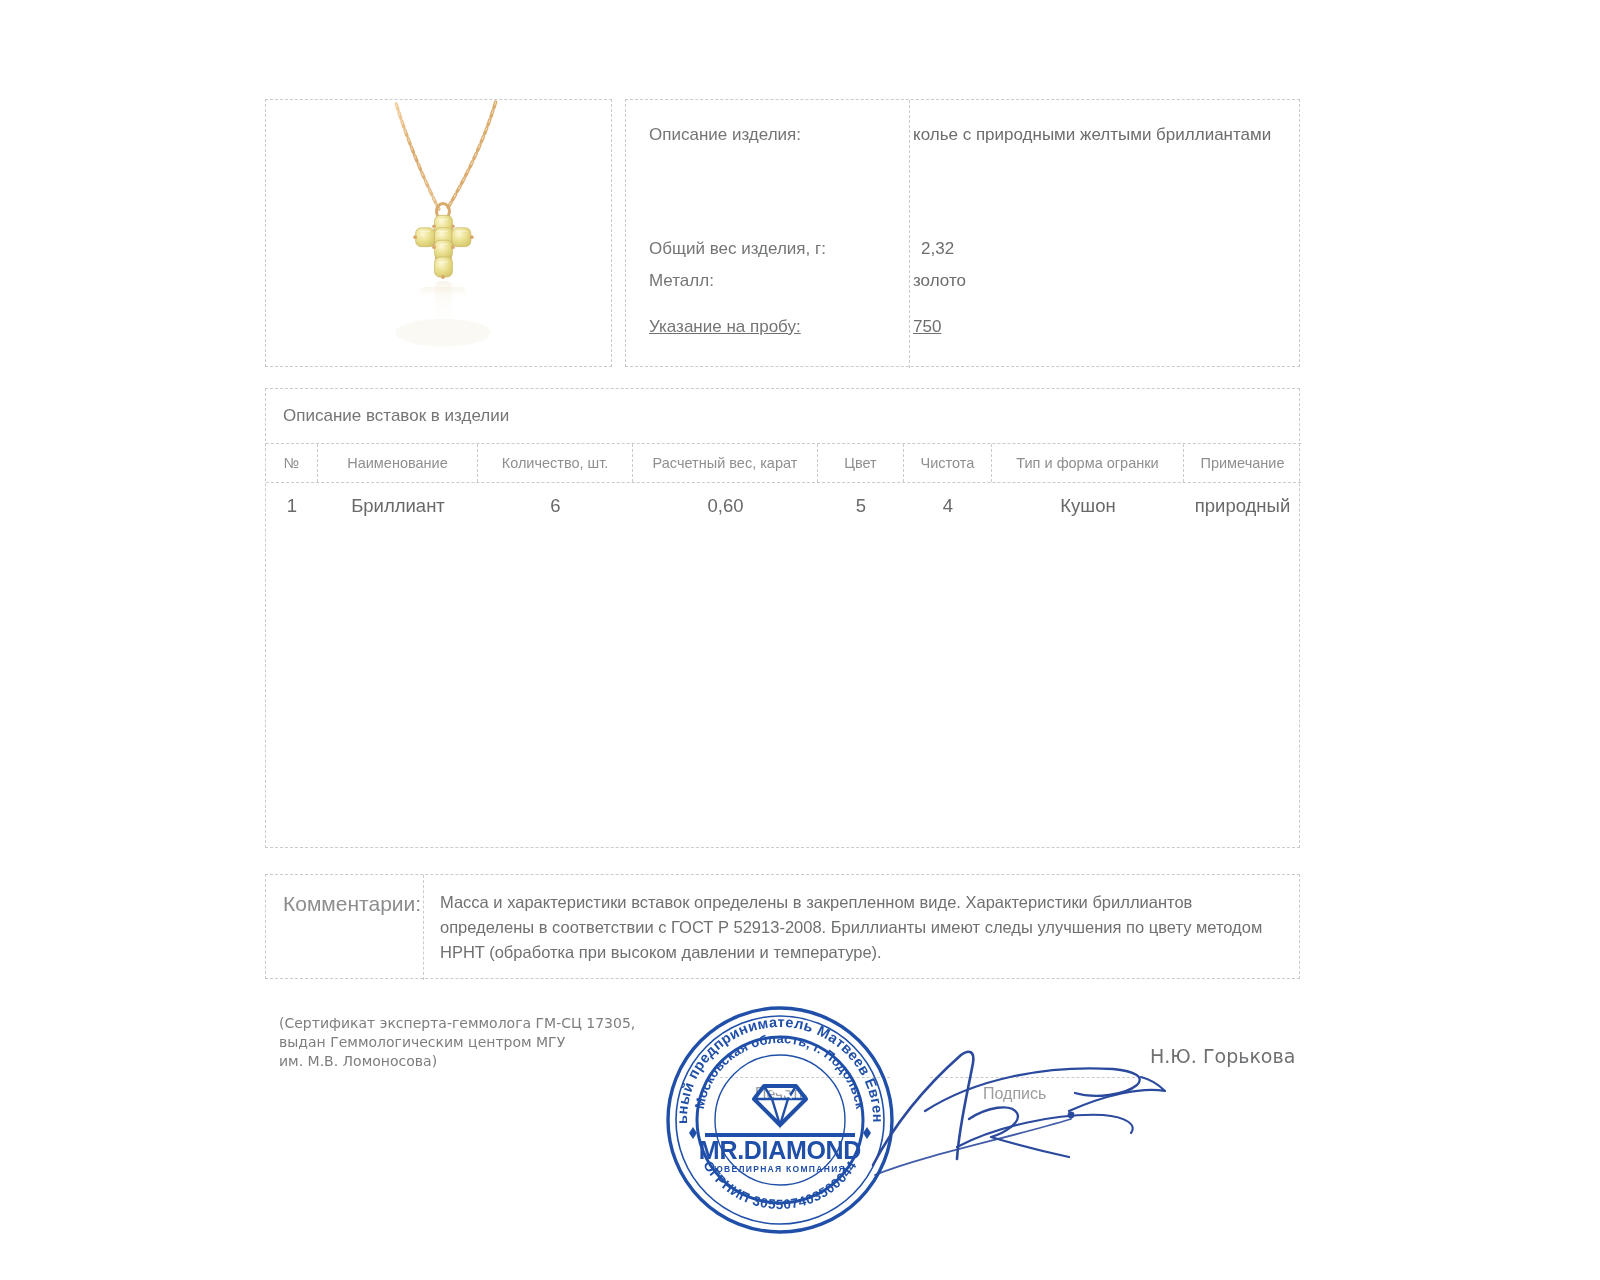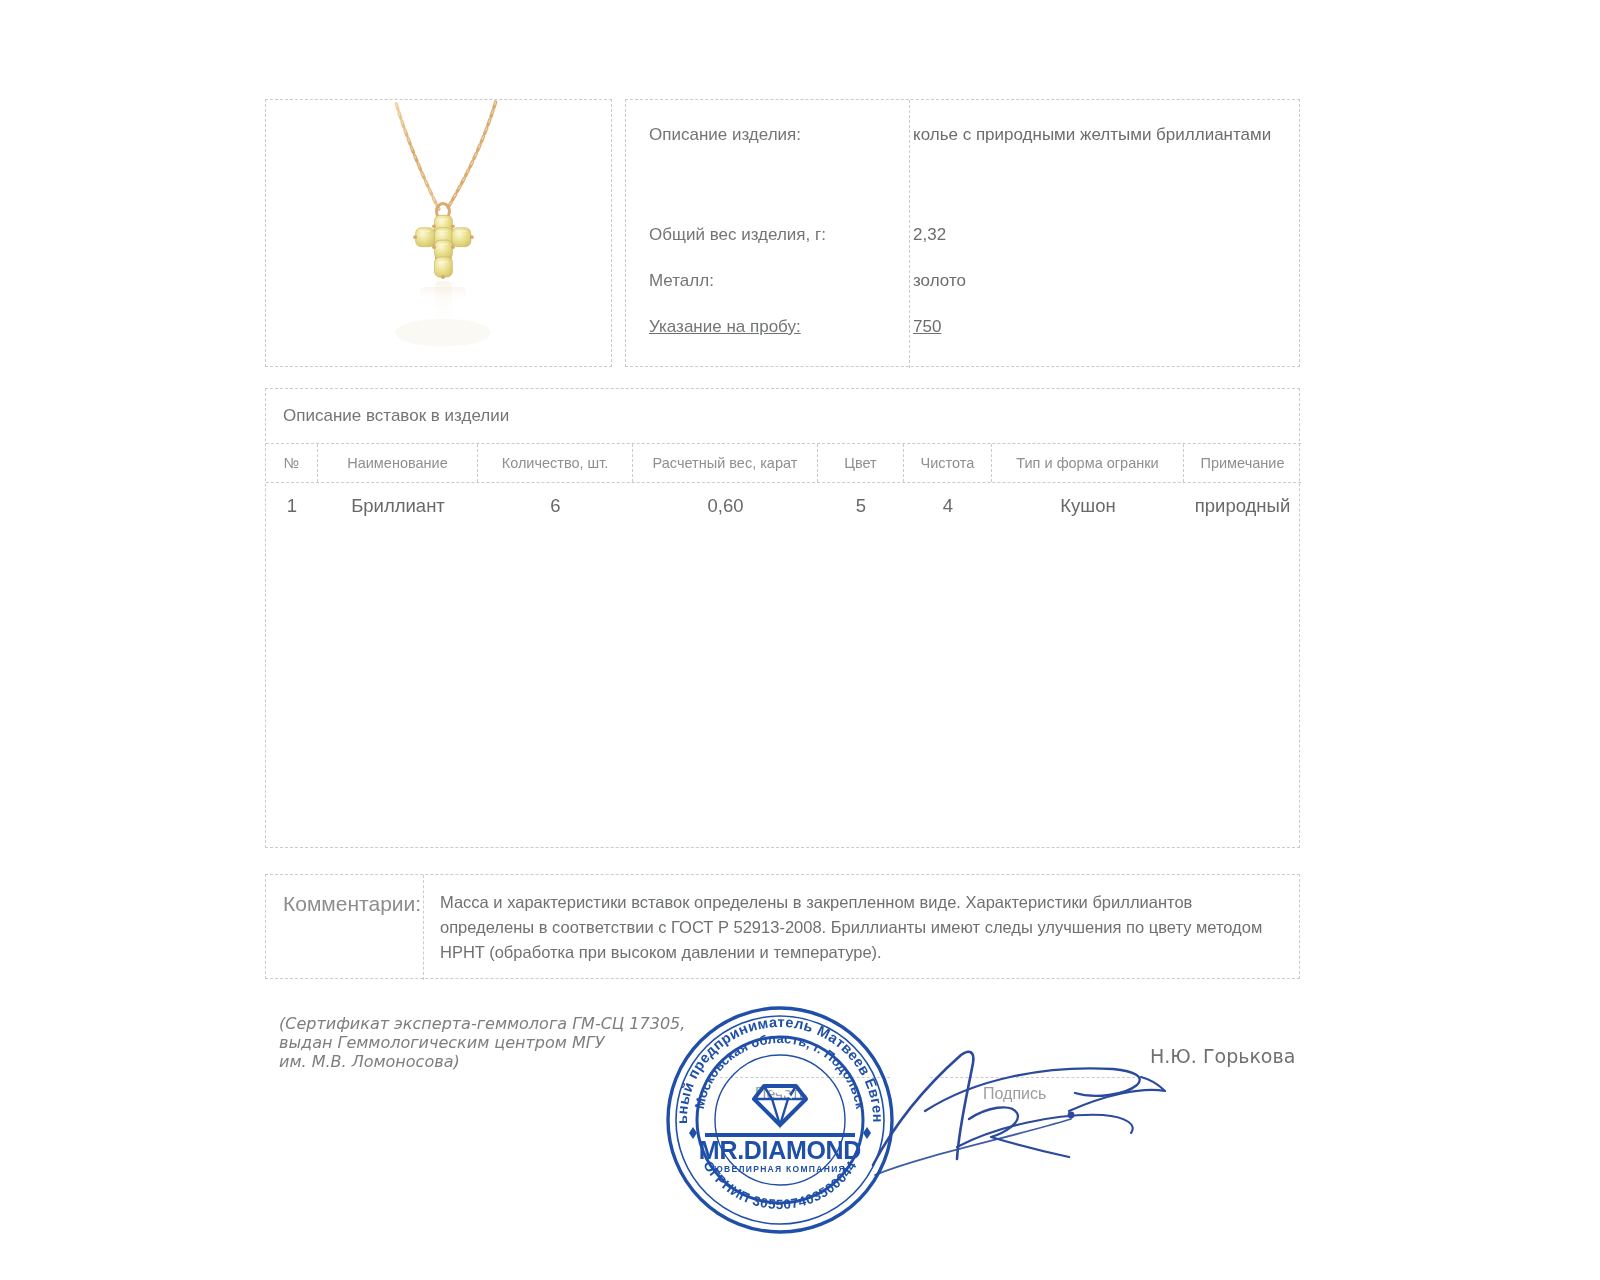--- a/index.html
+++ b/index.html
@@ -215,25 +215,24 @@
     left: 14px; top: 17px;
     width: 420px;
     font-family: "DejaVu Sans", sans-serif;
   }
   .expert-title {
     font-size: 18px;
     color: #6e7072;
     line-height: 24px;
   }
   .expert-sub {
-    font-size: 16px;
+    font-size: 14px;
     color: #7c7e80;
     line-height: 19px;
     margin-top: 2px;
-    font-style: italic;
   }
   .seal-label {
     position: absolute;
     left: 490px; top: 90px;
     font-size: 16px;
     color: #9a9c9e;
   }
   .seal-line {
     position: absolute;
     left: 455px; top: 82px;
@@ -343,21 +342,21 @@
   </div>
 
   <div class="specs-box dash">
     <div class="vline"></div>
 
     <div class="spec-row" style="top:22px;">
       <div class="spec-label">Описание изделия:</div>
       <div class="spec-value">колье с природными желтыми бриллиантами</div>
     </div>
 
-    <div class="spec-row" style="top:122px;">
+    <div class="spec-row" style="top:136px;gap:8px;">
       <div class="spec-label">Общий вес изделия, г:</div>
       <div class="spec-value">2,32</div>
     </div>
 
     <div class="spec-row" style="top:168px;">
       <div class="spec-label">Металл:</div>
       <div class="spec-value">золото</div>
     </div>
 
     <div class="spec-row" style="top:214px;text-decoration:underline;">

